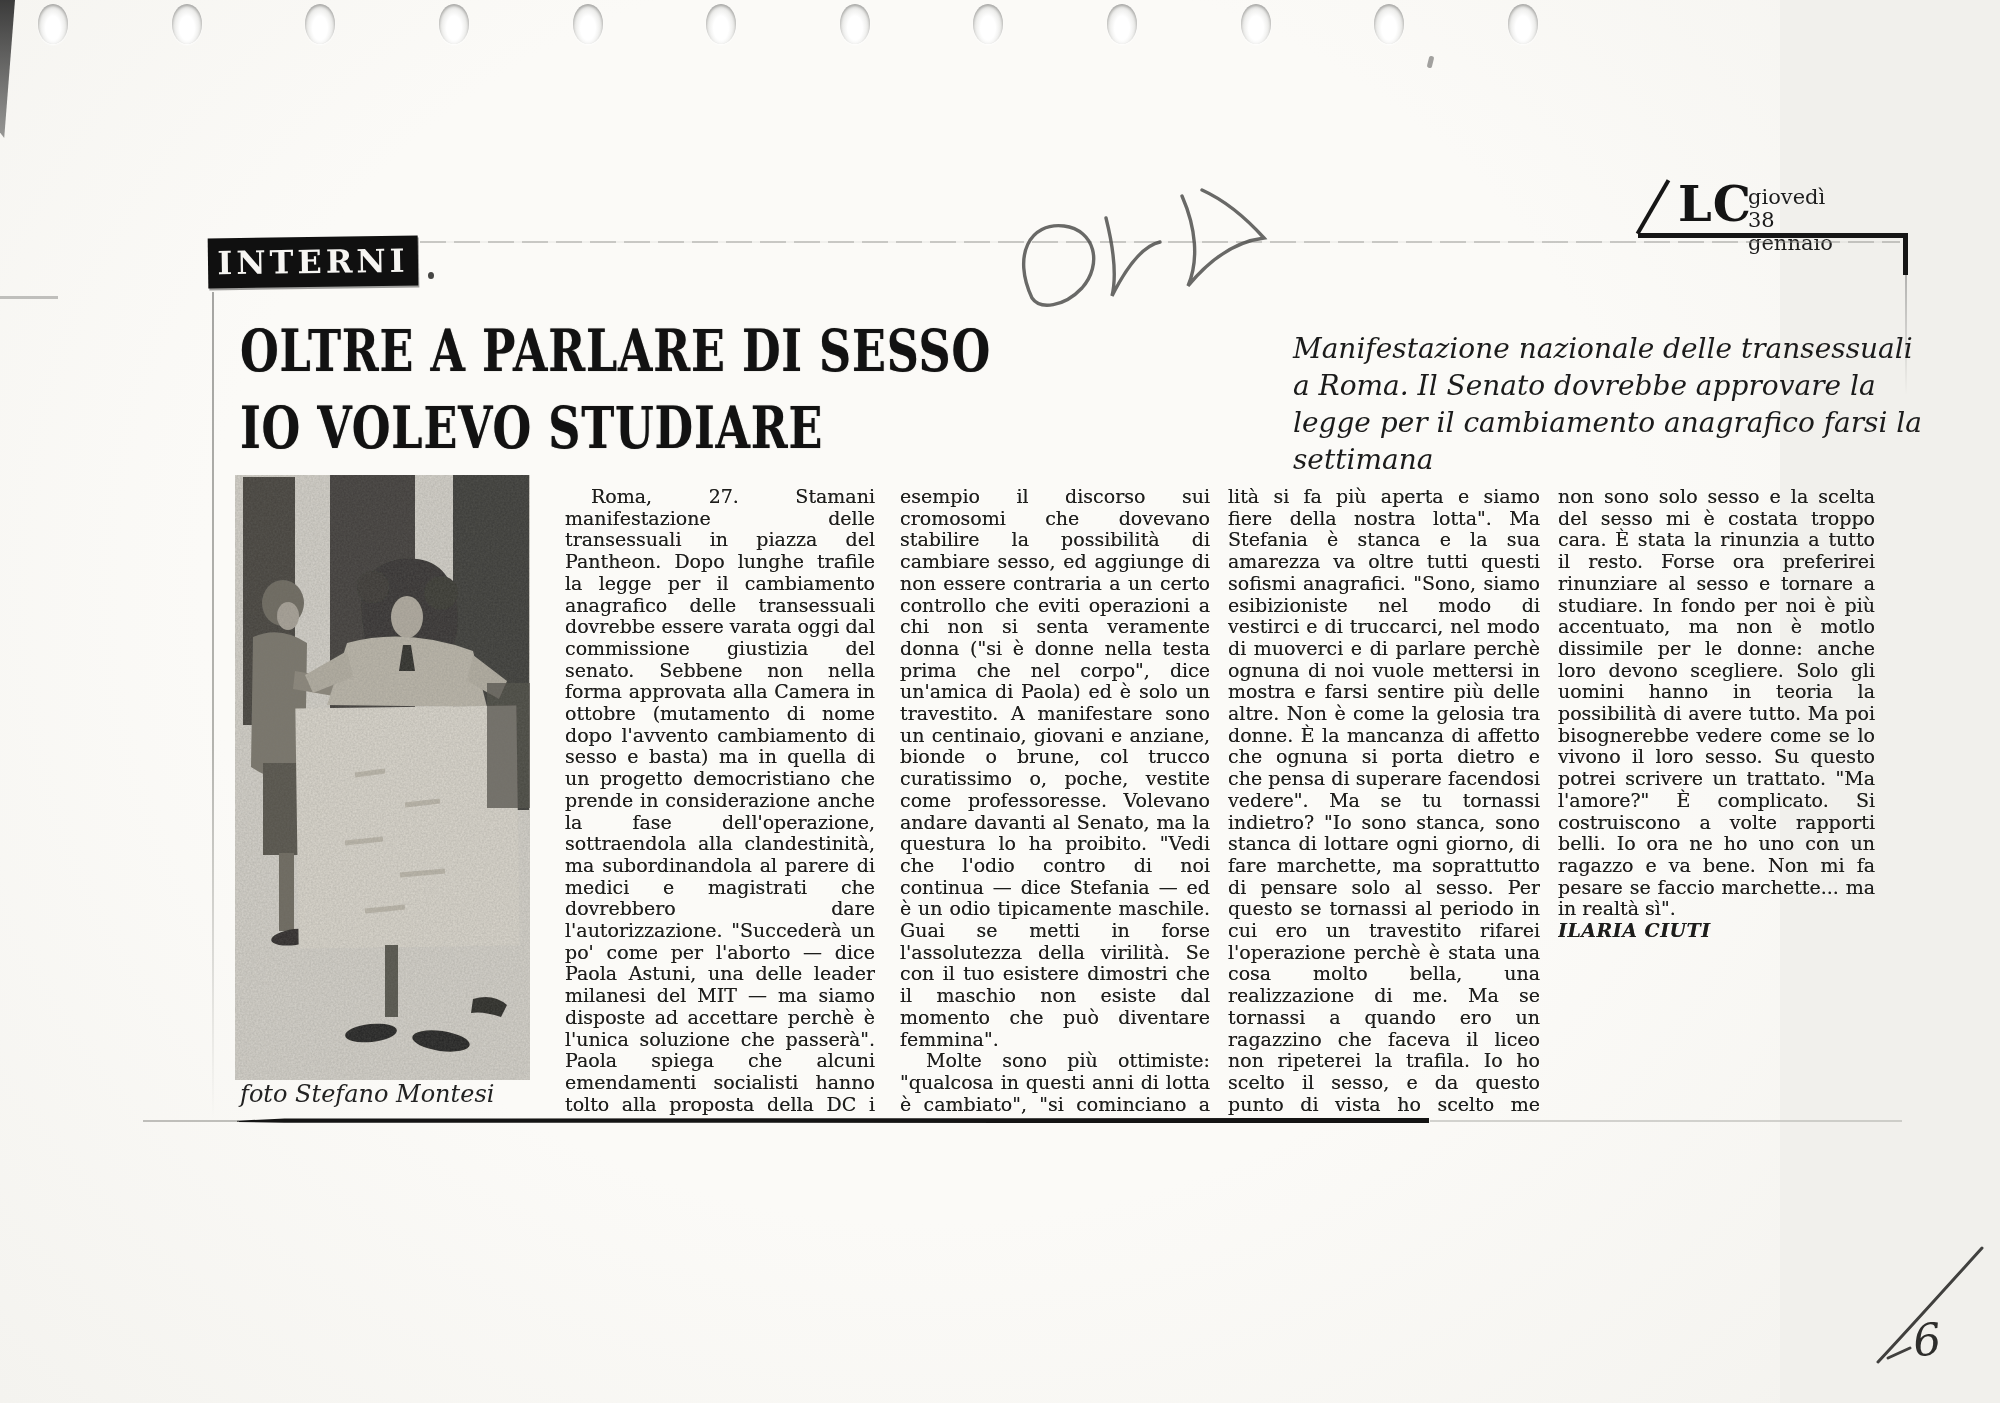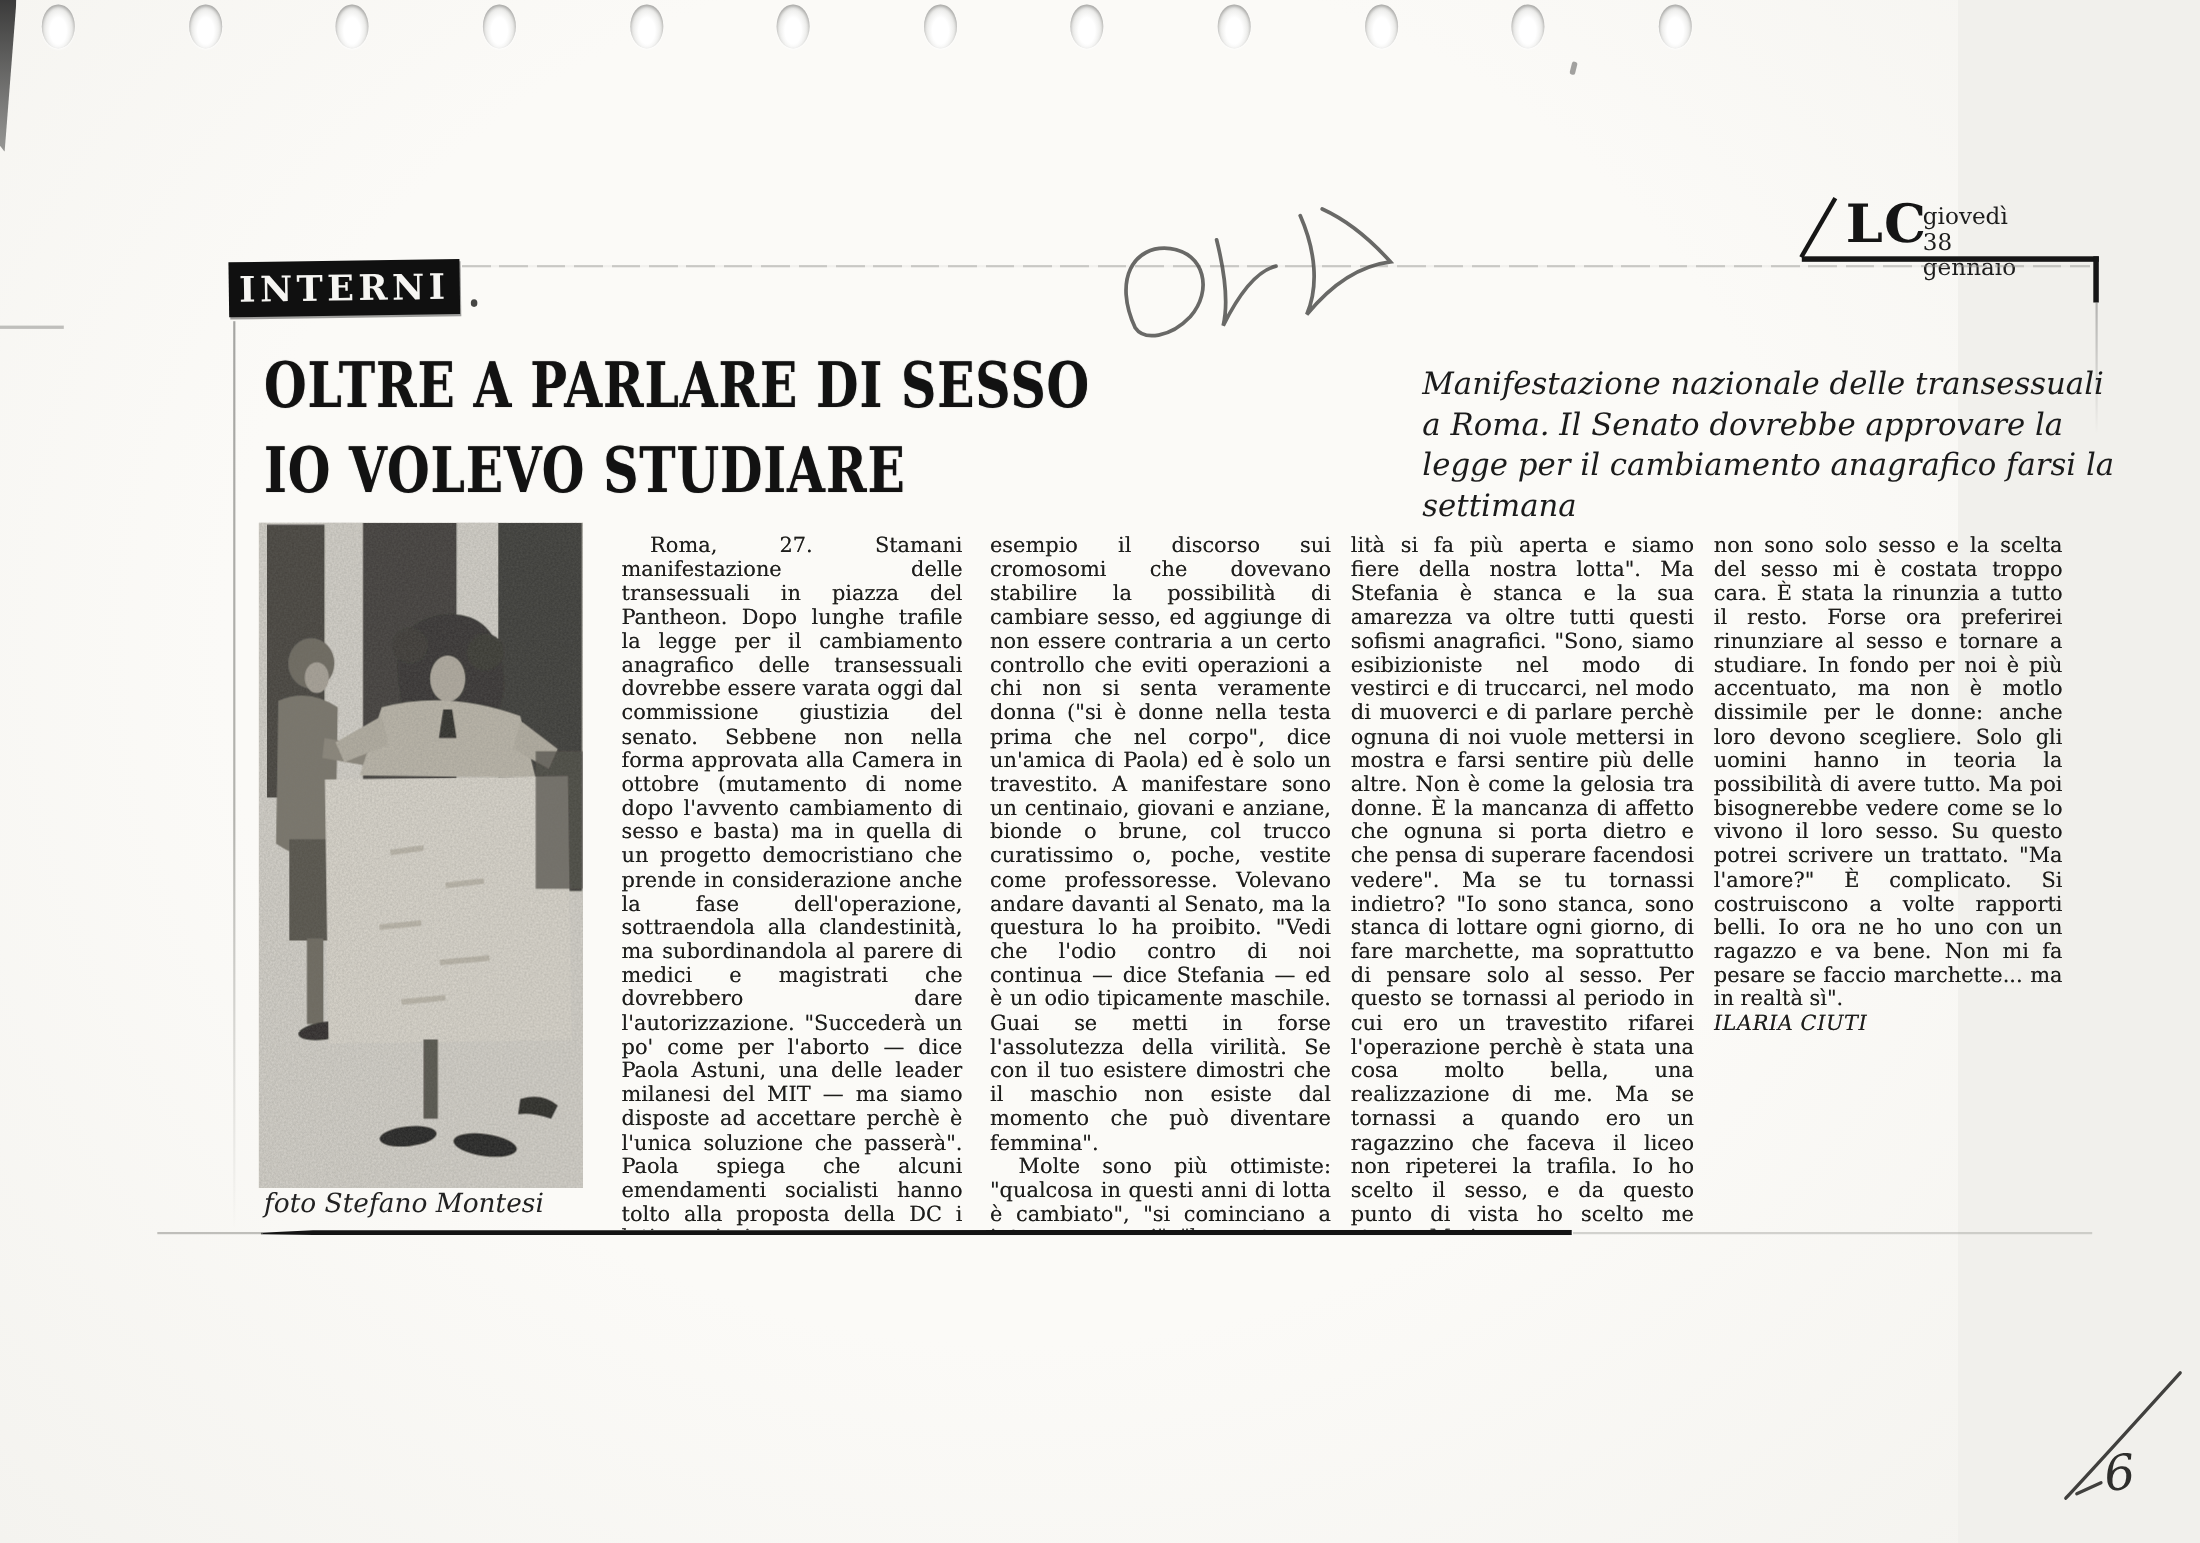--- a/index.html
+++ b/index.html
@@ -68,21 +68,21 @@
   
   .col{position:absolute;top:486px;height:632px;overflow:hidden;
         font-size:19px;line-height:21.7px;text-align:justify;color:#1d1d1b;
         text-shadow:0 0 .5px rgba(20,20,18,.6);}
   .col p{margin:0;}
   .col p.indent{text-indent:26px;}
   .c1{left:565px;width:310px;}
   .c2{left:900px;width:310px;}
   .c3{left:1228px;width:312px;}
   .c4{left:1558px;width:317px;}
-  .byline{display:block;font-style:italic;font-weight:normal;letter-spacing:.5px;}
+  .byline{display:block;font-style:italic;font-weight:bold;letter-spacing:.5px;}
 
   
   .bottom-rule{position:absolute;left:237px;top:1118px;width:1192px;height:5px;background:#141414;
         clip-path:polygon(0 55%,4% 10%,100% 0,100% 100%,4% 95%,0 80%);}
   .bottom-rule-left{position:absolute;left:143px;top:1120px;width:96px;height:2px;background:#8f8f8b;opacity:.55;}
   .bottom-rule-right{position:absolute;left:1430px;top:1120px;width:472px;height:2px;background:#a2a29e;opacity:.45;}
 </style>
 </head>
 <body>
 

